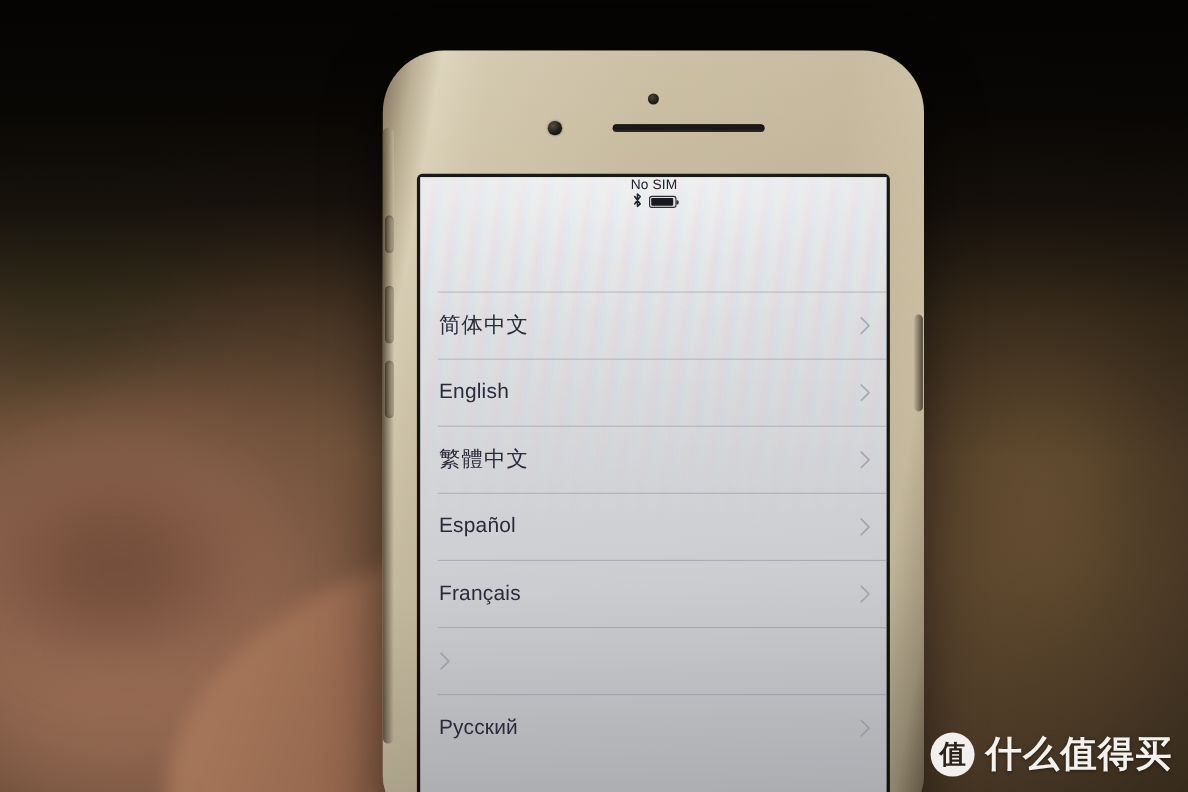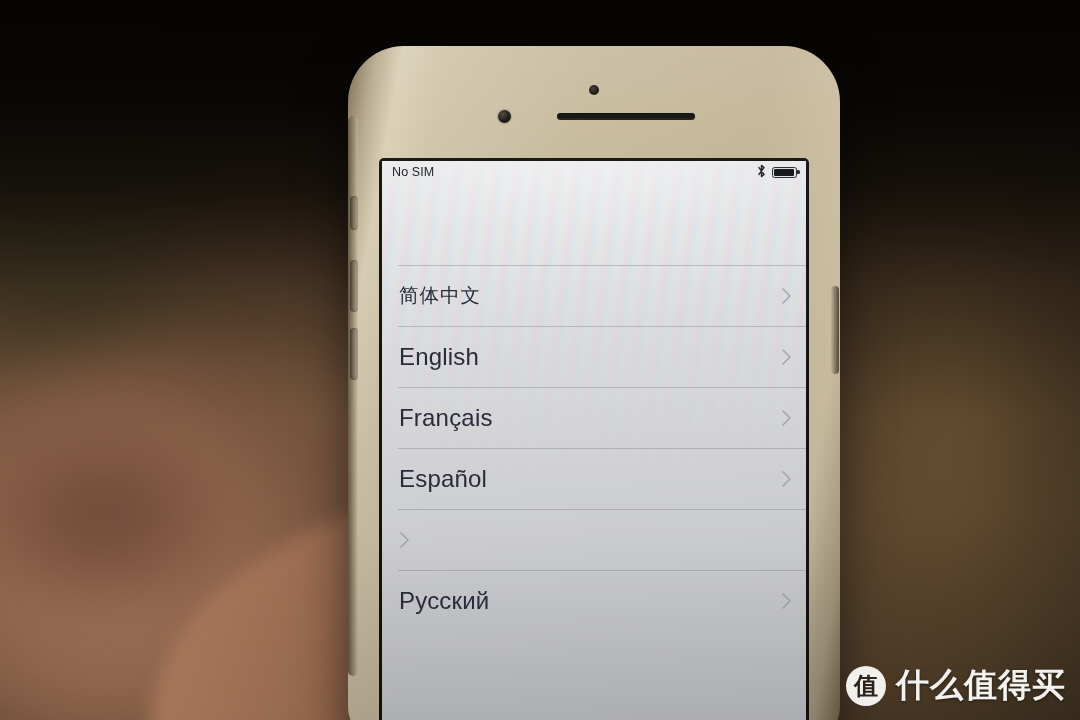--- a/index.html
+++ b/index.html
@@ -230,20 +230,21 @@
   .status-bar {
     position: relative;
     z-index: 4;
     height: 22px;
     display: flex;
     align-items: center;
     padding: 0 9px 0 10px;
     font-size: 12.5px;
     color: #24242c;
     letter-spacing: 0.1px;
+    flex-direction: column;
   }
   .status-left { flex: 1; }
   .status-right {
     display: flex;
     align-items: center;
     gap: 6px;
   }
   .bt-icon { display: block; }
   .battery {
     position: relative;
@@ -287,21 +288,21 @@
   .lang-row::before {
     content: "";
     position: absolute;
     left: 16px; right: 0; top: 0;
     height: 1px;
     background: rgba(120,122,134,0.38);
   }
   .lang-row.first::before { left: 16px; }
   .lang-label {
     flex: 1;
-    font-size: 24px;
+    font-size: 19px;
     color: #2b2a3a;
     letter-spacing: 0.2px;
   }
   .lang-label.cjk {
     font-size: 19.5px;
     letter-spacing: 1px;
   }
   .chev {
     width: 11px; height: 18px;
     flex: 0 0 auto;
@@ -395,27 +396,33 @@
                   <path d="M2 2 L9 9 L2 16" fill="none" stroke="#8a8c97" stroke-width="1.6" stroke-linecap="round" stroke-linejoin="round"></path>
                 </svg></span>
             </div>
             <div class="lang-row">
               <div class="lang-label">English</div>
               <span class="chev"><svg width="11" height="18" viewBox="0 0 11 18" aria-hidden="true">
                   <path d="M2 2 L9 9 L2 16" fill="none" stroke="#8a8c97" stroke-width="1.6" stroke-linecap="round" stroke-linejoin="round"></path>
                 </svg></span>
             </div>
             <div class="lang-row">
+              <div class="lang-label cjk">繁體中文</div>
+              <span class="chev"><svg width="11" height="18" viewBox="0 0 11 18" aria-hidden="true">
+                  <path d="M2 2 L9 9 L2 16" fill="none" stroke="#8a8c97" stroke-width="1.6" stroke-linecap="round" stroke-linejoin="round"></path>
+                </svg></span>
+            </div>
+            <div class="lang-row">
+              <div class="lang-label">Español</div>
+              <span class="chev"><svg width="11" height="18" viewBox="0 0 11 18" aria-hidden="true">
+                  <path d="M2 2 L9 9 L2 16" fill="none" stroke="#8a8c97" stroke-width="1.6" stroke-linecap="round" stroke-linejoin="round"></path>
+                </svg></span>
+            </div>
+            <div class="lang-row">
               <div class="lang-label">Français</div>
-              <span class="chev"><svg width="11" height="18" viewBox="0 0 11 18" aria-hidden="true">
-                  <path d="M2 2 L9 9 L2 16" fill="none" stroke="#8a8c97" stroke-width="1.6" stroke-linecap="round" stroke-linejoin="round"></path>
-                </svg></span>
-            </div>
-            <div class="lang-row">
-              <div class="lang-label">Español</div>
               <span class="chev"><svg width="11" height="18" viewBox="0 0 11 18" aria-hidden="true">
                   <path d="M2 2 L9 9 L2 16" fill="none" stroke="#8a8c97" stroke-width="1.6" stroke-linecap="round" stroke-linejoin="round"></path>
                 </svg></span>
             </div>
             <div class="lang-row">
               <span class="chev"><svg width="11" height="18" viewBox="0 0 11 18" aria-hidden="true">
                   <path d="M2 2 L9 9 L2 16" fill="none" stroke="#8a8c97" stroke-width="1.6" stroke-linecap="round" stroke-linejoin="round"></path>
                 </svg></span>
             </div>
             <div class="lang-row">

